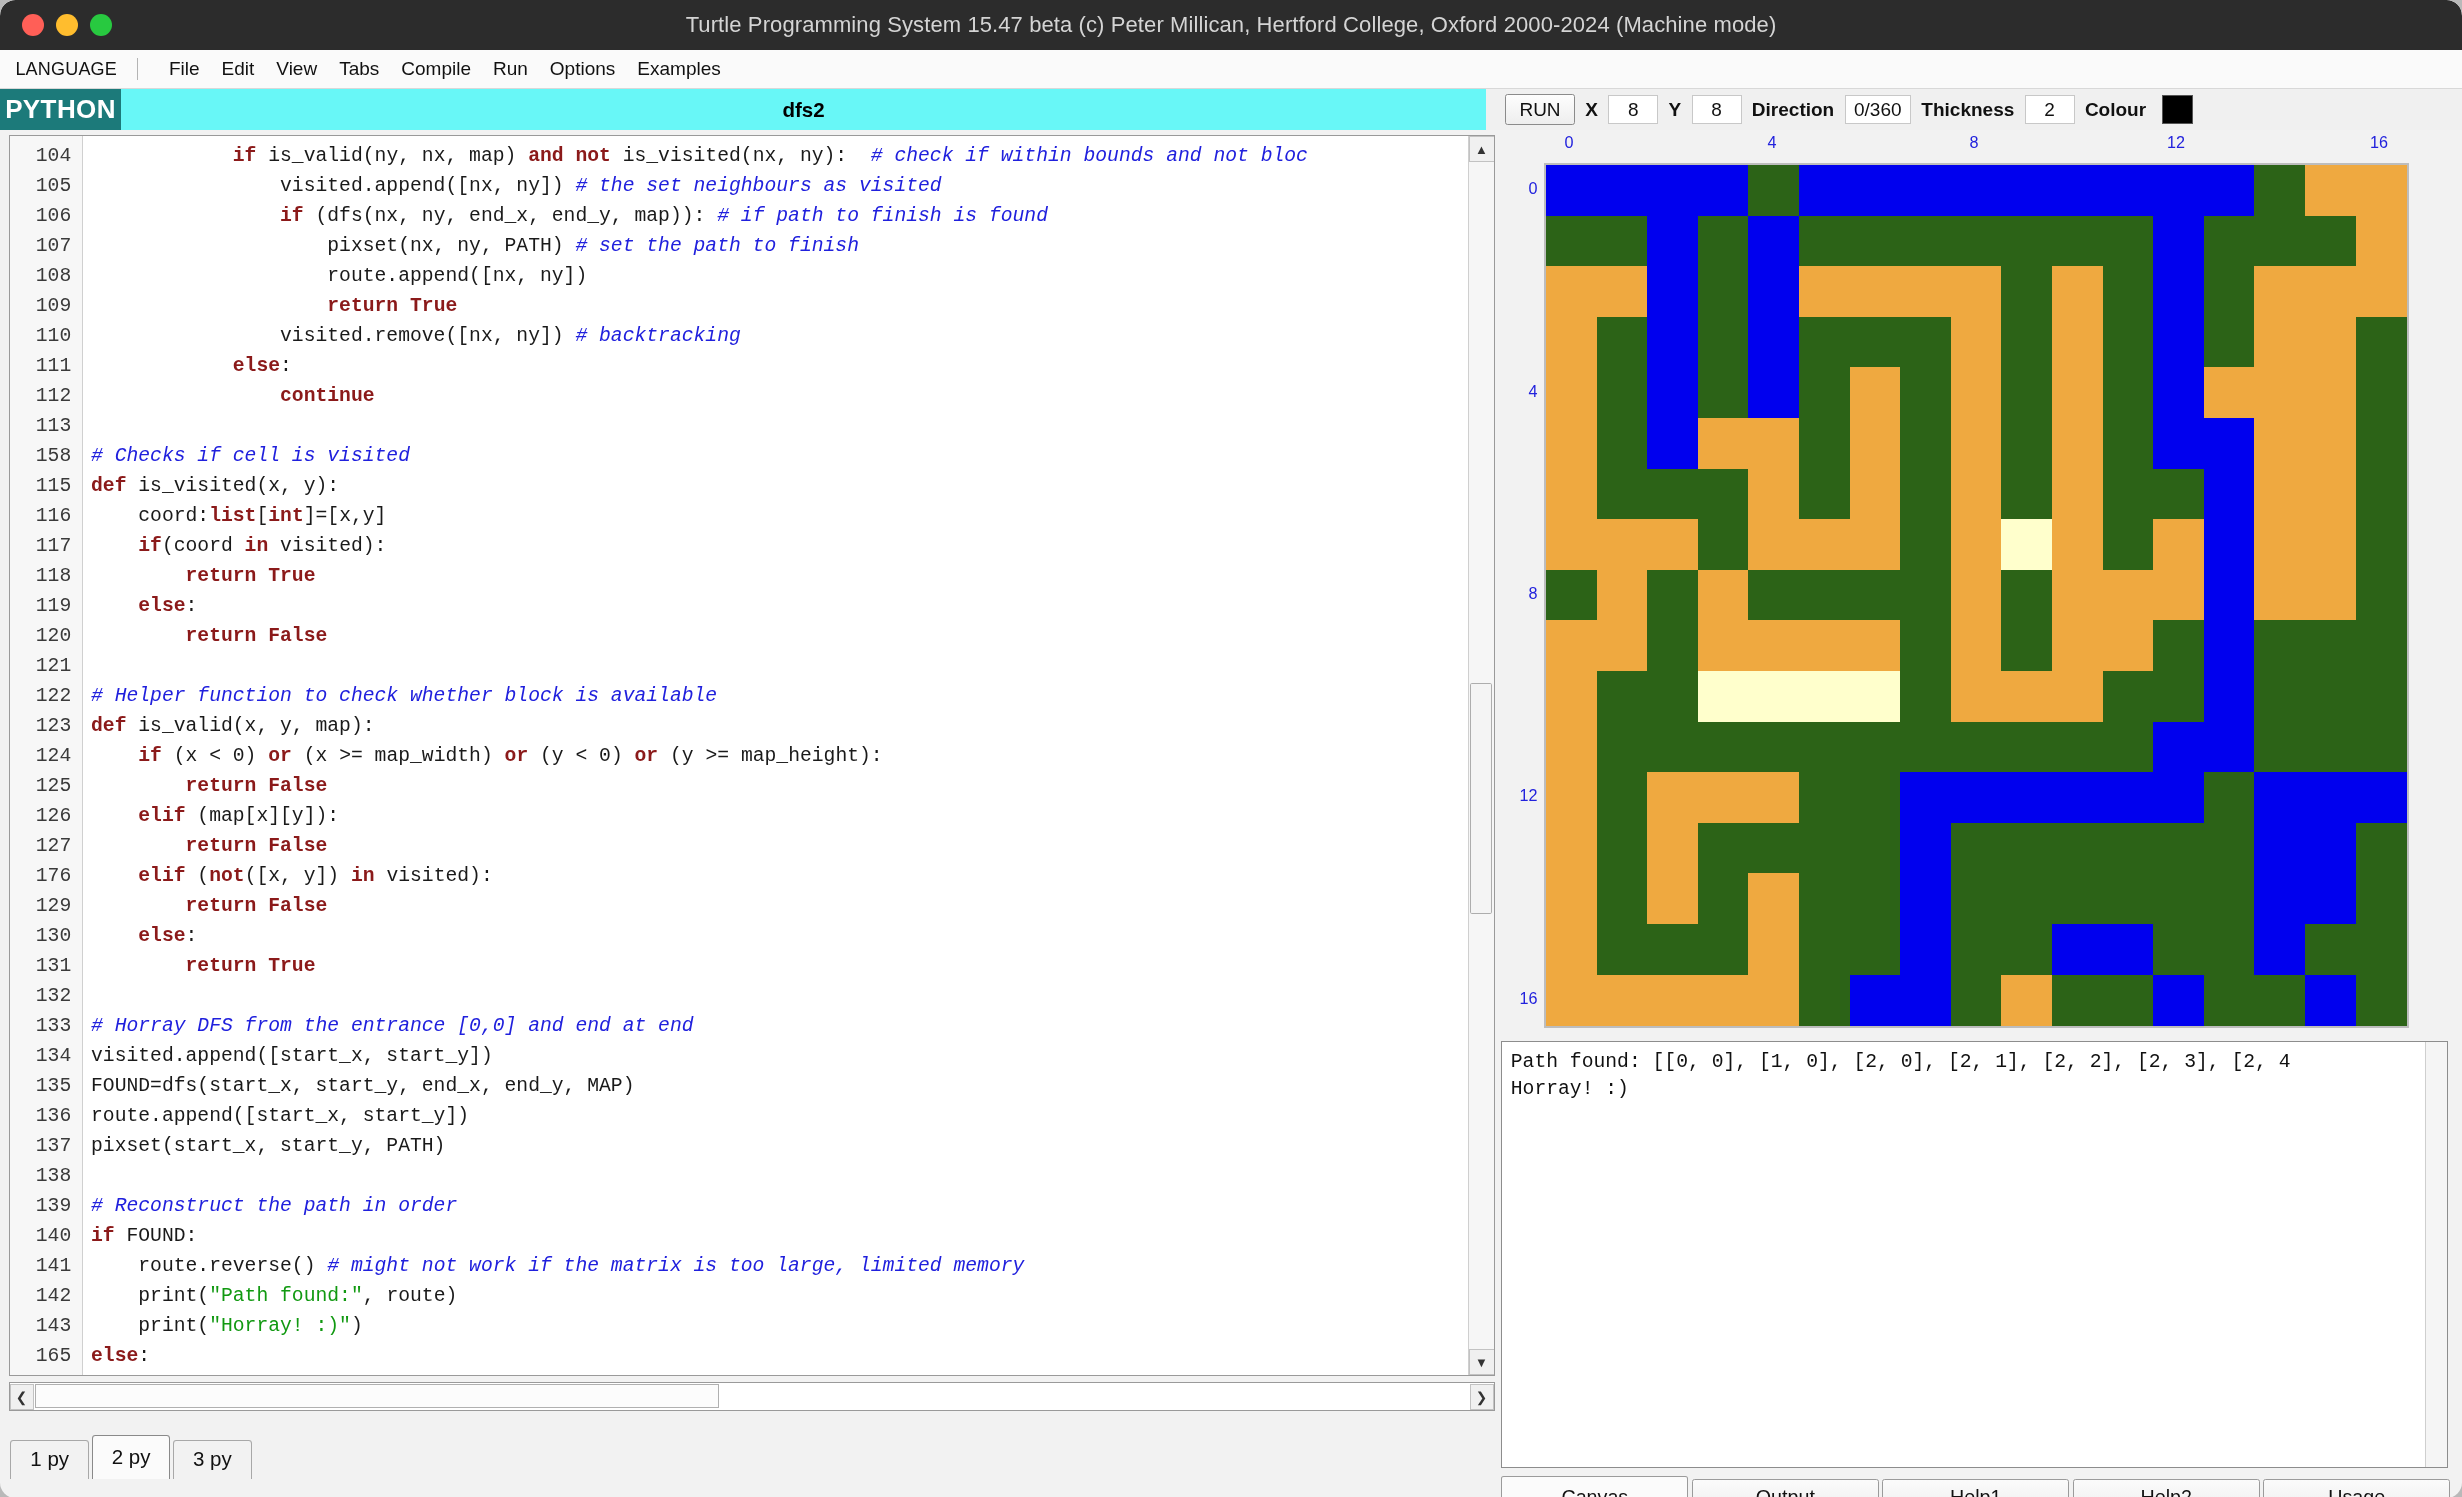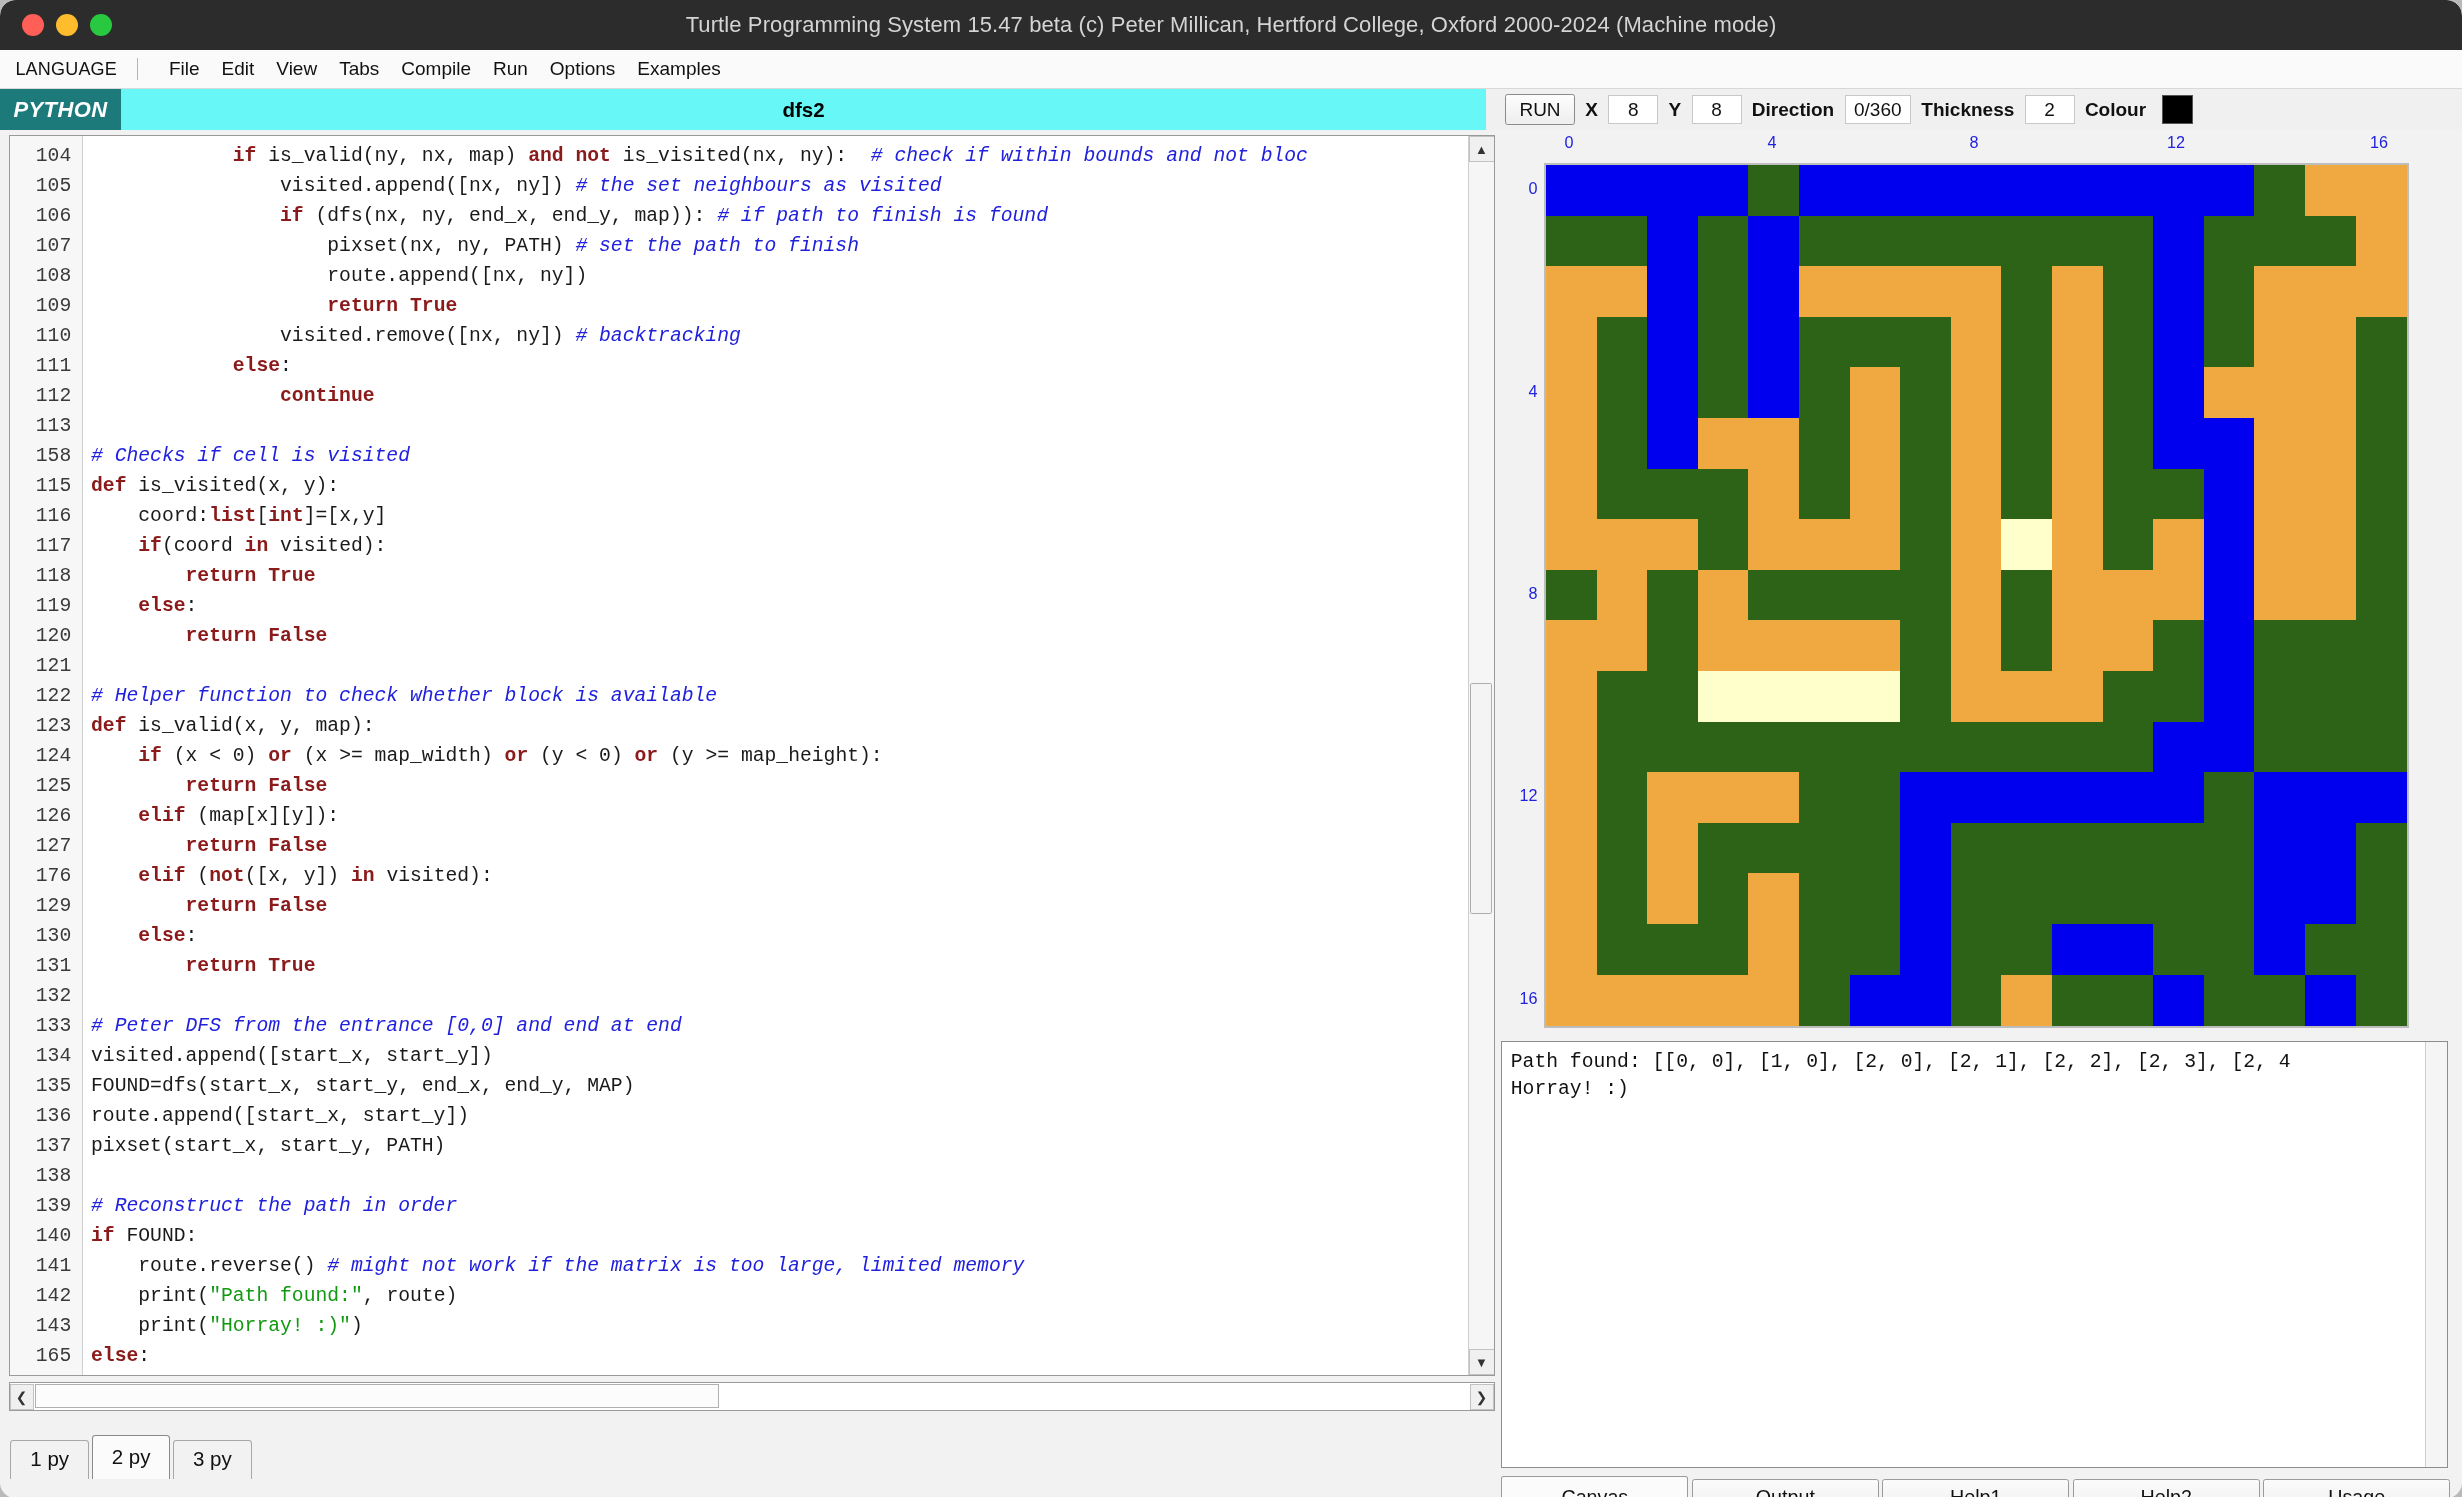--- a/index.html
+++ b/index.html
@@ -69,23 +69,22 @@
   
   #toolbar {
     height: 41px;
     display: flex; align-items: stretch;
     background: #f0f0f0;
   }
   #lang-badge {
     width: 121px;
     background: #1c7a7a;
     color: #fff;
-    font-style: italic;
     font-weight: bold;
-    font-size: 22px;
+    font-size: 26px;
     display: flex; align-items: center; justify-content: center;
     letter-spacing: 0.4px;
   }
   #filename-bar {
     flex: 1;
     background: #68f7f7;
     display: flex; align-items: center; justify-content: center;
     color: #000;
     font-weight: bold;
     font-size: 20.5px;
@@ -458,21 +457,21 @@
           <div class="cl"><span class="kw">def</span> is_valid(x, y, map):</div>
           <div class="cl">    <span class="kw">if</span> (x &lt; 0) <span class="kw">or</span> (x &gt;= map_width) <span class="kw">or</span> (y &lt; 0) <span class="kw">or</span> (y &gt;= map_height):</div>
           <div class="cl">        <span class="kw">return False</span></div>
           <div class="cl">    <span class="kw">elif</span> (map[x][y]):</div>
           <div class="cl">        <span class="kw">return False</span></div>
           <div class="cl">    <span class="kw">elif</span> (<span class="kw">not</span>([x, y]) <span class="kw">in</span> visited):</div>
           <div class="cl">        <span class="kw">return False</span></div>
           <div class="cl">    <span class="kw">else</span>:</div>
           <div class="cl">        <span class="kw">return True</span></div>
           <div class="cl"></div>
-          <div class="cl"><span class="cmt"># Peter DFS from the entrance [0,0] and end at end</span></div>
+          <div class="cl"><span class="cmt"># Horray DFS from the entrance [0,0] and end at end</span></div>
           <div class="cl">visited.append([start_x, start_y])</div>
           <div class="cl">FOUND=dfs(start_x, start_y, end_x, end_y, MAP)</div>
           <div class="cl">route.append([start_x, start_y])</div>
           <div class="cl">pixset(start_x, start_y, PATH)</div>
           <div class="cl"></div>
           <div class="cl"><span class="cmt"># Reconstruct the path in order</span></div>
           <div class="cl"><span class="kw">if</span> FOUND:</div>
           <div class="cl">    route.reverse() <span class="cmt"># might not work if the matrix is too large, limited memory</span></div>
           <div class="cl">    print(<span class="str">"Path found:"</span>, route)</div>
           <div class="cl">    print(<span class="str">"Horray! :)"</span>)</div>

